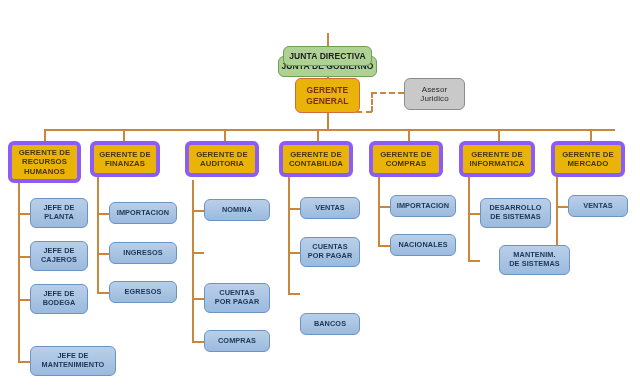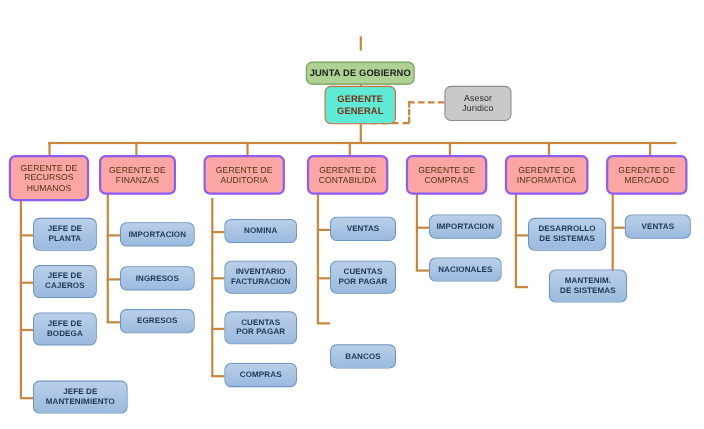--- a/index.html
+++ b/index.html
@@ -33,38 +33,38 @@
   }
 
   .n-green{
     background:#aed294;
     border:1px solid #6f9e55;
     color:#1d1d1d;
     font-size:8.5px;
     font-weight:bold;
   }
   .n-orange{
-    background:#5eead4;
+    background:#eab308;
     border:1px solid #cf6a3d;
     color:#7b2d12;
     font-size:8.5px;
     font-weight:bold;
   }
   .n-gray{
     background:#c9c9c9;
     border:1px solid #8c8c8c;
     color:#2a2a2a;
     font-size:8px;
   }
   .n-yellow{
-    background:#fca5a5;
-    border:2px solid #8b5cf6;
+    background:#eab308;
+    border:4px solid #8b5cf6;
     color:#4a3608;
     font-size:7.8px;
-    font-weight:normal;
+    font-weight:bold;
   }
   .n-blue{
     background:linear-gradient(180deg,#b9cfe8 0%,#9bbade 100%);
     border:1px solid #6b93c4;
     color:#1c3557;
     font-size:7.3px;
     font-weight:bold;
   }
 </style>
 </head>
@@ -119,20 +119,21 @@
   <div class="line vline" style="left:468px;top:176px;height:85px;"></div>
   <div class="line hline" style="left:468px;top:213px;width:12px;"></div>
   <div class="line hline" style="left:468px;top:260px;width:12px;"></div>
 
   <div class="line vline" style="left:556px;top:176px;height:83px;"></div>
   <div class="line hline" style="left:556px;top:206px;width:12px;"></div>
   <div class="line hline" style="left:556px;top:258px;width:12px;"></div>
 
   <div class="node n-green" style="left:278px;top:12px;width:99px;height:21px;margin-top:44px;">JUNTA DE GOBIERNO</div>
 
+  <div class="node n-green" style="left:283px;top:46px;width:89px;height:20px;">JUNTA DIRECTIVA</div>
 
   <div class="node n-orange" style="left:295px;top:78px;width:65px;height:35px;">GERENTE
 GENERAL</div>
 
   <div class="node n-gray" style="left:404px;top:78px;width:61px;height:32px;">Asesor
 Juridico</div>
 
   <div class="node n-yellow" style="left:8px;top:141px;width:73px;height:42px;">GERENTE DE
 RECURSOS
 HUMANOS</div>
@@ -156,22 +157,20 @@
   <div class="node n-blue" style="left:30px;top:284px;width:58px;height:30px;">JEFE DE
 BODEGA</div>
   <div class="node n-blue" style="left:30px;top:346px;width:86px;height:30px;">JEFE DE
 MANTENIMIENTO</div>
 
   <div class="node n-blue" style="left:109px;top:202px;width:68px;height:22px;">IMPORTACION</div>
   <div class="node n-blue" style="left:109px;top:242px;width:68px;height:22px;">INGRESOS</div>
   <div class="node n-blue" style="left:204px;top:199px;width:66px;height:22px;">NOMINA</div>
 
   <div class="node n-blue" style="left:109px;top:281px;width:68px;height:22px;">EGRESOS</div>
-  <div class="node n-blue" style="left:204px;top:237px;width:66px;height:30px;">INVENTARIO
-FACTURACION</div>
   <div class="node n-blue" style="left:204px;top:283px;width:66px;height:30px;">CUENTAS
 POR PAGAR</div>
   <div class="node n-blue" style="left:204px;top:330px;width:66px;height:22px;">COMPRAS</div>
 
   <div class="node n-blue" style="left:300px;top:197px;width:60px;height:22px;">VENTAS</div>
   <div class="node n-blue" style="left:300px;top:237px;width:60px;height:30px;">CUENTAS
 POR PAGAR</div>
   <div class="node n-blue" style="left:300px;top:282px;width:60px;height:22px;margin-top:31px;">BANCOS</div>
 
   <div class="node n-blue" style="left:390px;top:195px;width:66px;height:22px;">IMPORTACION</div>

